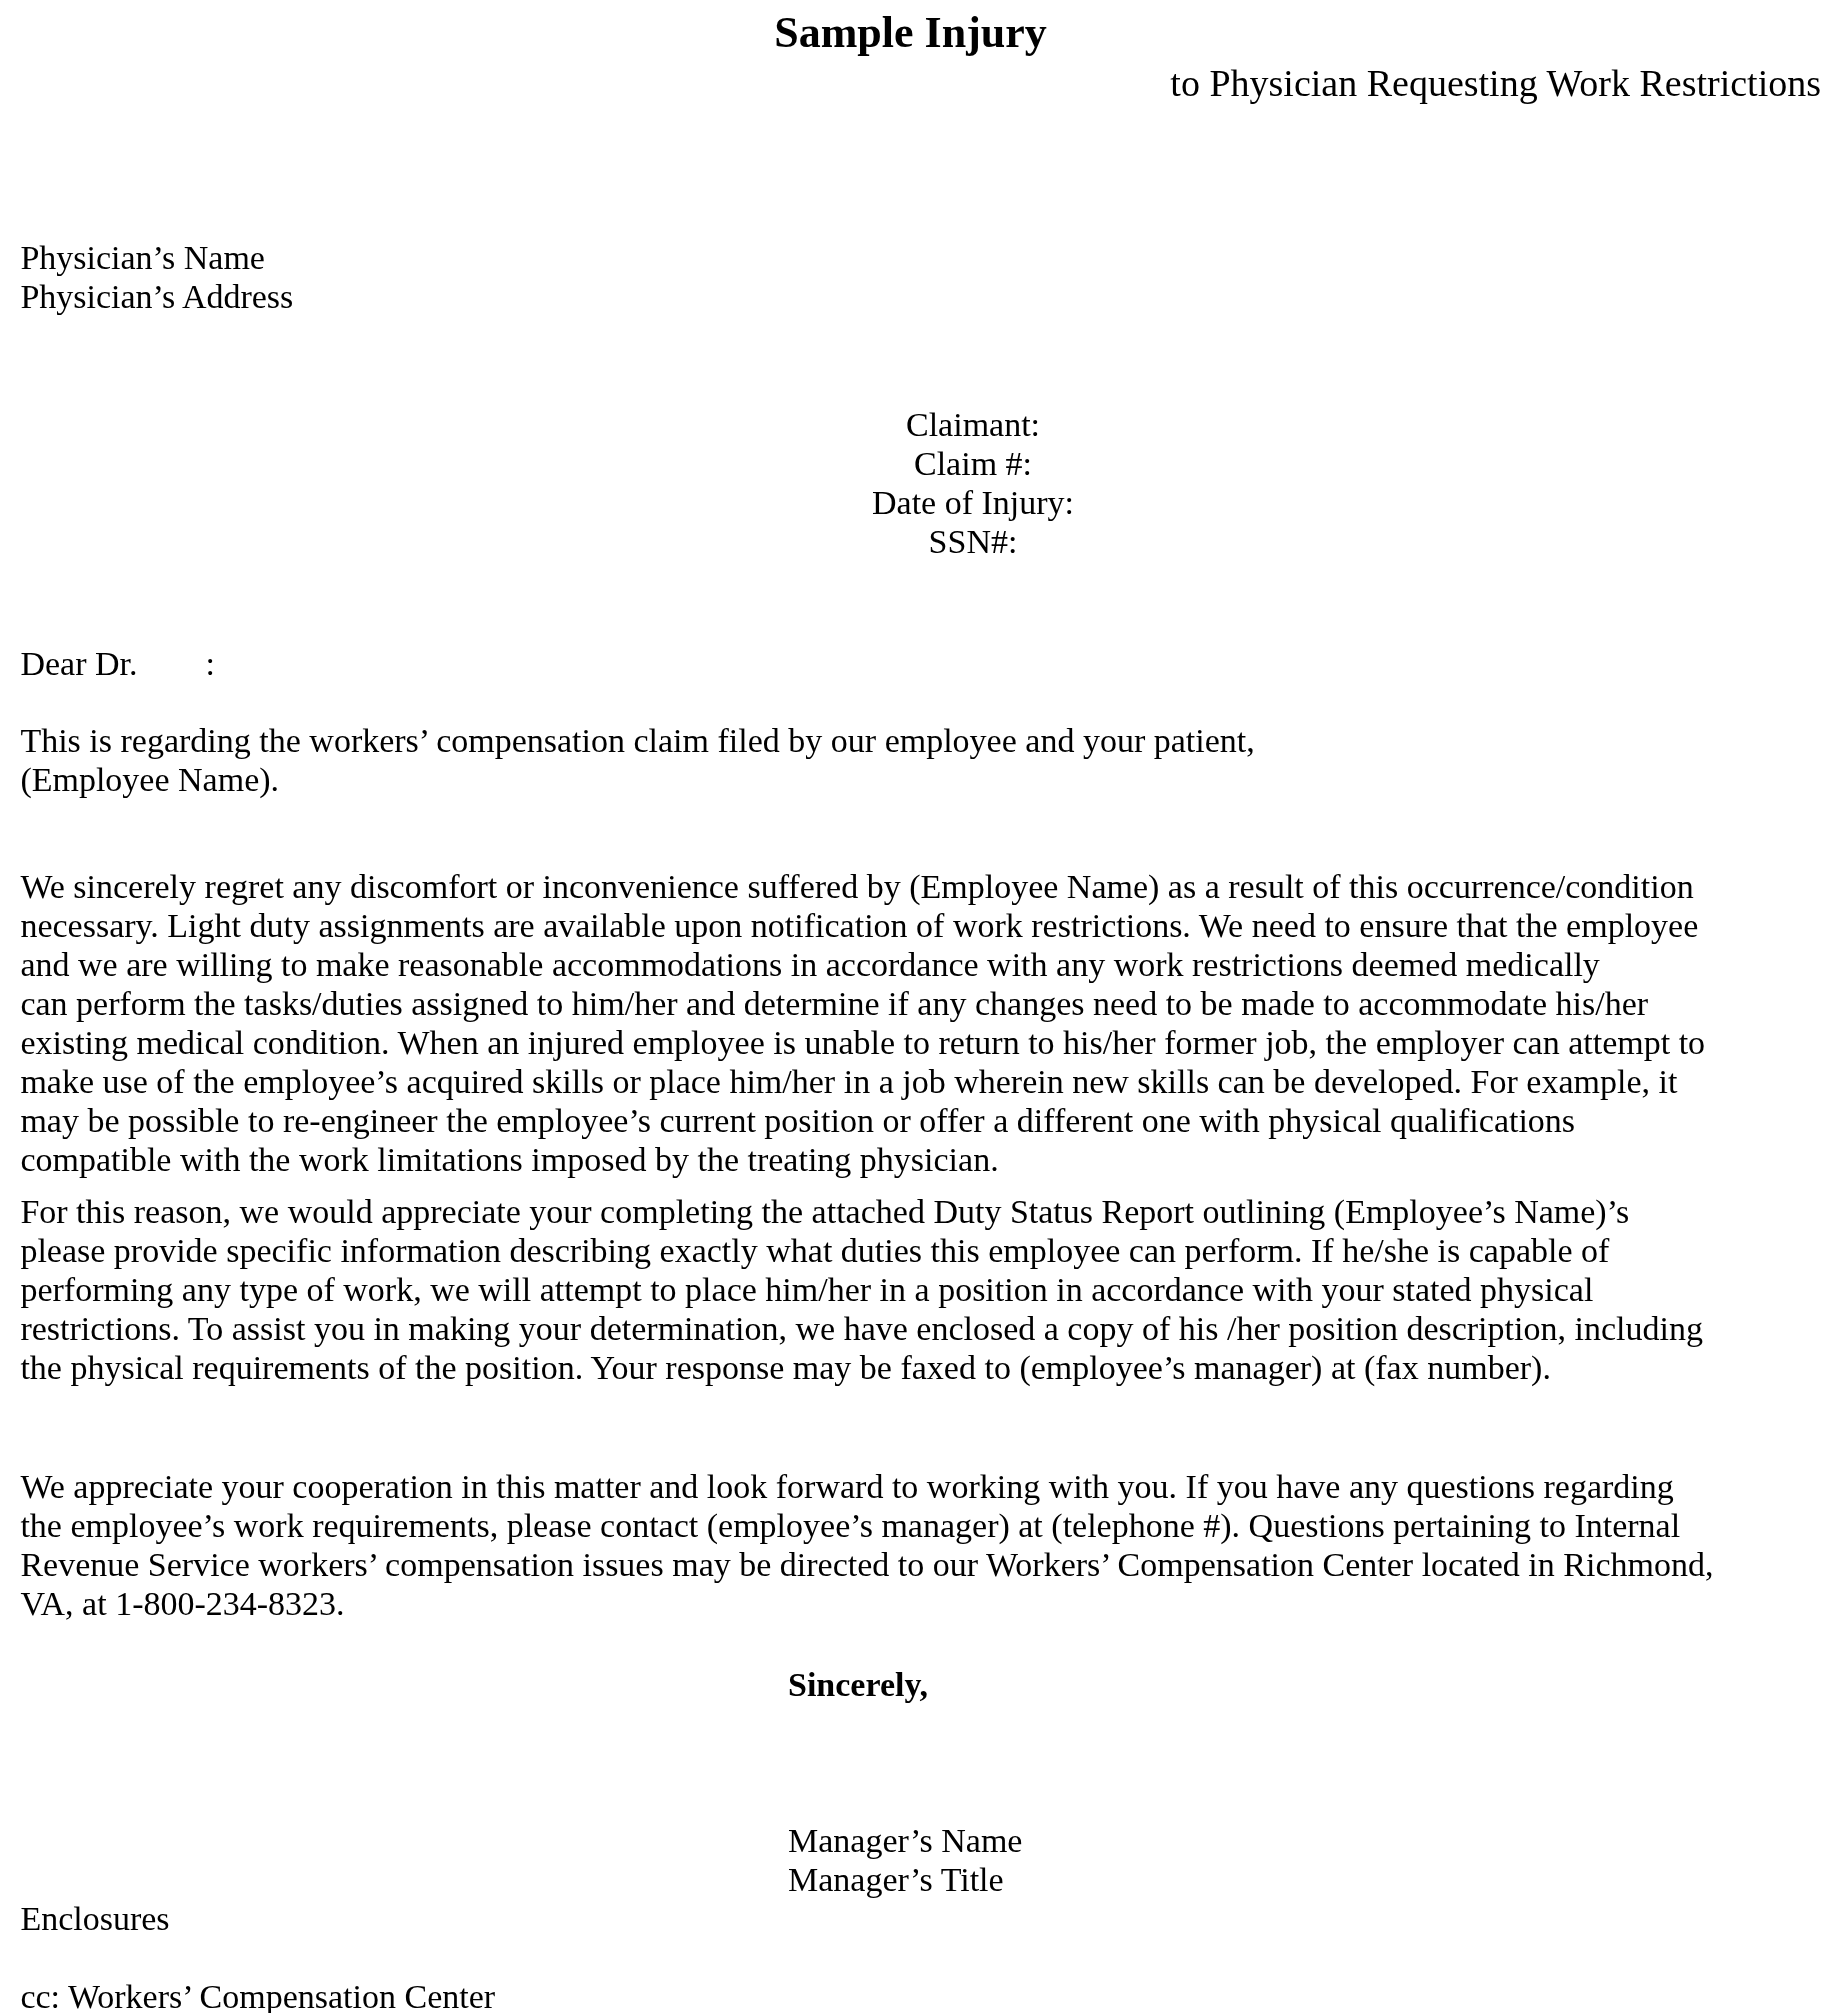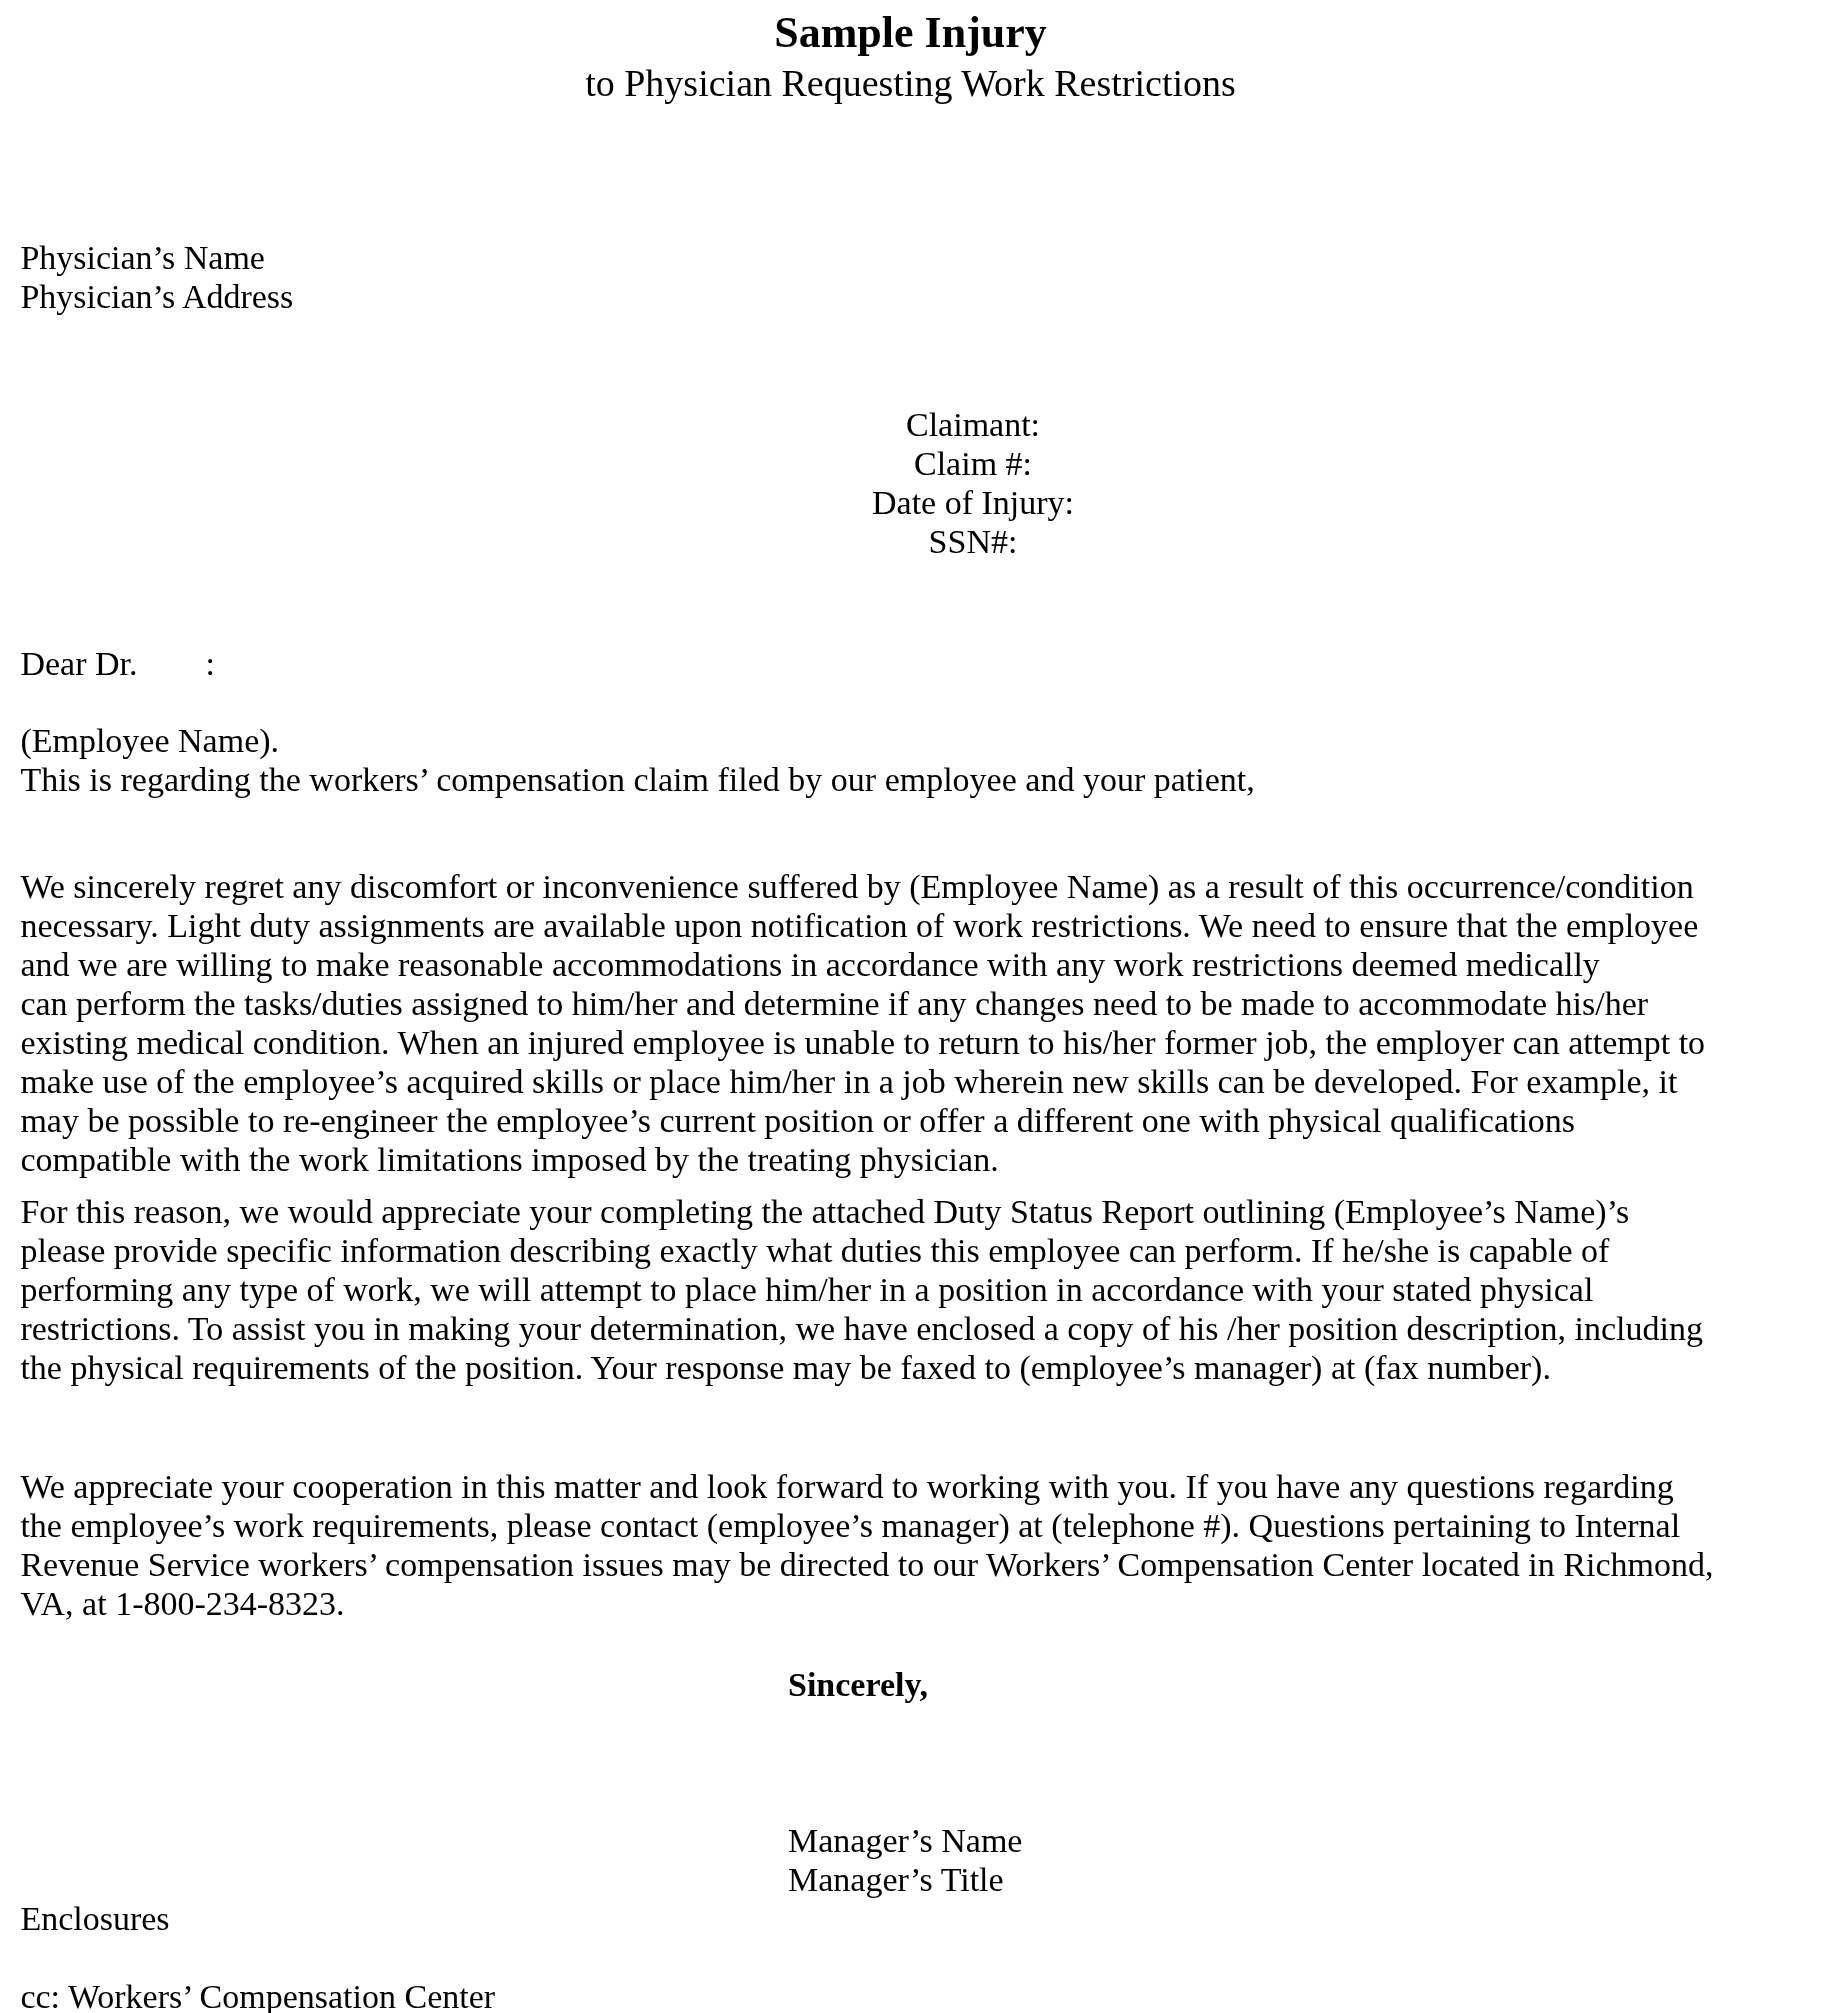--- a/index.html
+++ b/index.html
@@ -7,21 +7,21 @@
     width: 1821px; height: 2014px; position: relative; overflow: hidden;
     font-family: "Liberation Serif", "DejaVu Serif", serif;
     color: #000000;
   }
   .abs { position: absolute; white-space: nowrap; }
   .title {
     left: 0; width: 1821px; text-align: center; top: 6.8px;
     font-size: 44px; font-weight: bold; line-height: 51px;
   }
   .subtitle {
-    left: 0; width: 1821px; text-align: center; top: 60px;
+    left: 0; width: 1821px; text-align: right; top: 60px;
     font-size: 38px; line-height: 46px;
   }
   .body-text { font-size: 34px; line-height: 39px; }
   .block { position: absolute; left: 20.4px; }
   .line { display: block; white-space: nowrap; height: 39px; }
   .para { position: absolute; left: 20.4px; width: 1789px; font-size: 34px; line-height: 39px; }
 </style>
 </head>
 <body>
 
@@ -38,22 +38,22 @@
   <div class="block body-text" style="left:872px; top:405px;text-align:center;">
     <span class="line">Claimant:</span>
     <span class="line">Claim #:</span>
     <span class="line">Date of Injury:</span>
     <span class="line">SSN#:</span>
   </div>
 
   <div class="block body-text" style="top:644px; white-space:pre;">Dear Dr.        :</div>
 
   <div class="para" style="top:721px;">
+    <span class="line">This is regarding the workers’ compensation claim filed by our employee and your patient,</span>
     <span class="line">(Employee Name).</span>
-    <span class="line">This is regarding the workers’ compensation claim filed by our employee and your patient,</span>
   </div>
 
   <div class="para" style="top:839px;margin-top:28px;">
     <span class="line">We sincerely regret any discomfort or inconvenience suffered by (Employee Name) as a result of this occurrence/condition</span>
     <span class="line">necessary.  Light duty assignments are available upon notification of work restrictions.  We need to ensure that the employee</span>
     <span class="line">and we are willing to make reasonable accommodations in accordance with any work restrictions deemed medically</span>
     <span class="line">can perform the tasks/duties assigned to him/her and determine if any changes need to be made to accommodate his/her</span>
     <span class="line">existing medical condition.  When an injured employee is unable to return to his/her former job, the employer can attempt to</span>
     <span class="line">make use of the employee’s acquired skills or place him/her in a job wherein new skills can be developed.  For example, it</span>
     <span class="line">may be possible to re-engineer the employee’s current position or offer a different one with physical qualifications</span>

